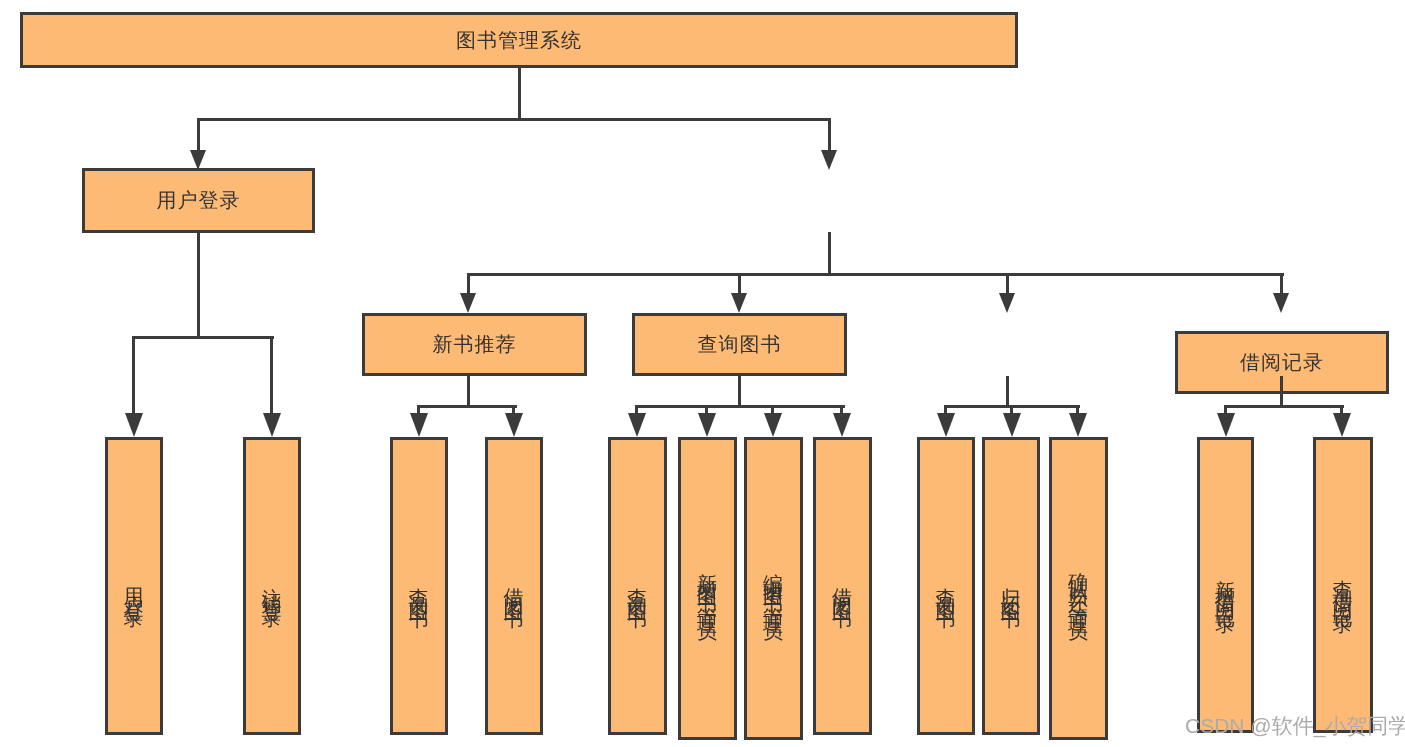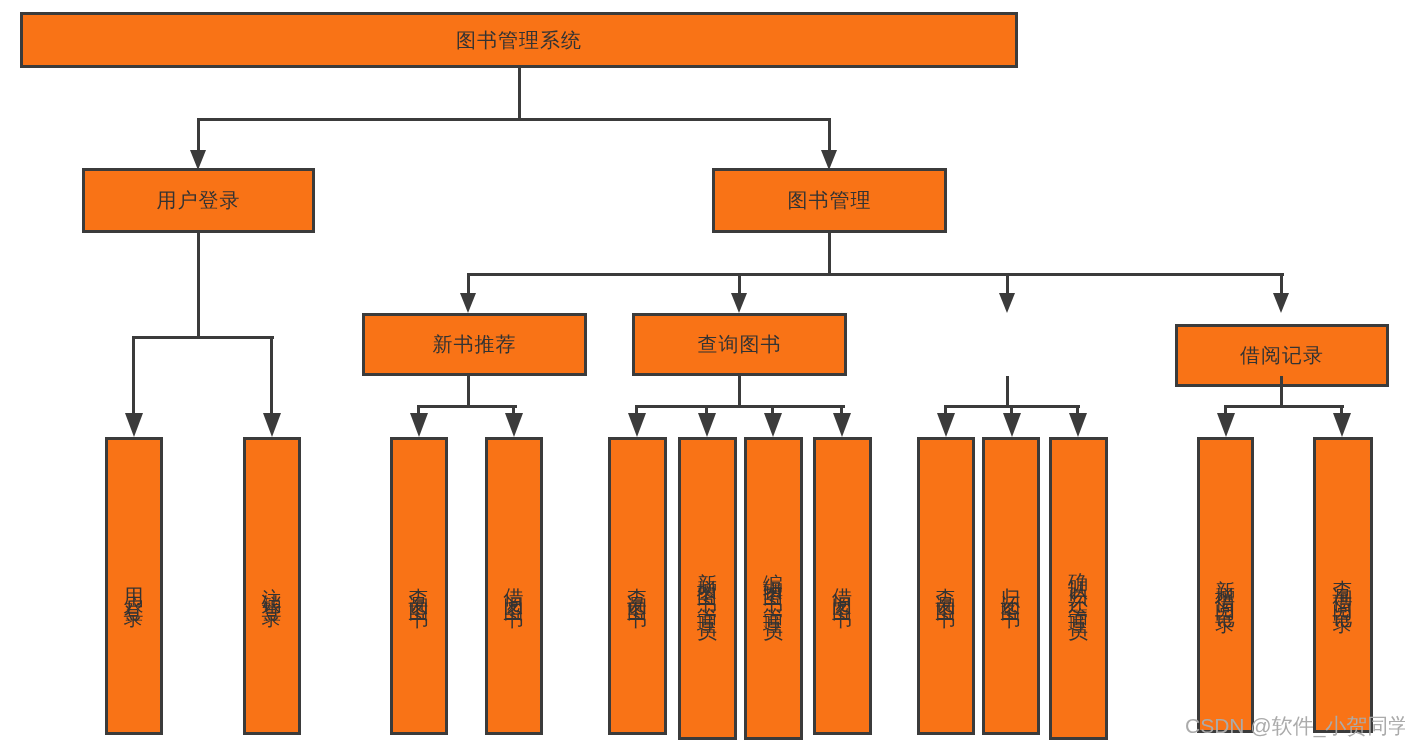--- a/index.html
+++ b/index.html
@@ -7,21 +7,21 @@
     position: relative;
     width: 1405px;
     height: 747px;
     background: #ffffff;
     font-family: "Liberation Sans", sans-serif;
     overflow: hidden;
   }
   .box {
     position: absolute;
     border: 3px solid #3b3b3b;
-    background: #f97316;
+    background: #fdba74;
     box-sizing: border-box;
     display: flex;
     align-items: center;
     justify-content: center;
     color: #333333;
   }
   .hlabel {
     font-size: 20px;
     letter-spacing: 1px;
     white-space: nowrap;
@@ -70,23 +70,20 @@
   <div class="vline" style="left:518px; top:68px; height:50px;"></div>
   <div class="hline" style="left:197px; top:118px; width:634px;"></div>
   <div class="vline" style="left:197px; top:118px; height:34px;"></div>
   <div class="vline" style="left:828px; top:118px; height:34px;"></div>
   <div class="arrowhead" style="left:190px; top:150px;"></div>
   <div class="arrowhead" style="left:821px; top:150px;"></div>
 
   <div class="box" style="left:82px; top:168px; width:233px; height:65px;">
     <span class="hlabel">用户登录</span>
   </div>
-  <div class="box" style="left:712px; top:168px; width:235px; height:65px;">
-    <span class="hlabel">图书管理</span>
-  </div>
 
   <div class="vline" style="left:197px; top:231px; height:105px;"></div>
   <div class="hline" style="left:132px; top:336px; width:142px;"></div>
   <div class="vline" style="left:132px; top:336px; height:80px;"></div>
   <div class="vline" style="left:270px; top:336px; height:80px;"></div>
   <div class="arrowhead big" style="left:125px; top:413px;"></div>
   <div class="arrowhead big" style="left:263px; top:413px;"></div>
 
   <div class="vline" style="left:828px; top:232px; height:41px;"></div>
   <div class="hline" style="left:467px; top:273px; width:817px;"></div>
@@ -98,21 +95,21 @@
   <div class="arrowhead" style="left:731px; top:293px;"></div>
   <div class="arrowhead" style="left:999px; top:293px;"></div>
   <div class="arrowhead" style="left:1273px; top:293px;"></div>
 
   <div class="box" style="left:362px; top:313px; width:225px; height:63px;">
     <span class="hlabel">新书推荐</span>
   </div>
   <div class="box" style="left:632px; top:313px; width:215px; height:63px;">
     <span class="hlabel">查询图书</span>
   </div>
-  <div class="box" style="left:1175px; top:324px; width:214px; height:63px;">
+  <div class="box" style="left:1175px; top:331px; width:214px; height:63px;">
     <span class="hlabel">借阅记录</span>
   </div>
 
   <div class="vline" style="left:467px; top:376px; height:31px;"></div>
   <div class="hline" style="left:417px; top:405px; width:100px;"></div>
   <div class="vline" style="left:417px; top:405px; height:14px;"></div>
   <div class="vline" style="left:512px; top:405px; height:14px;"></div>
   <div class="arrowhead big" style="left:410px; top:413px;"></div>
   <div class="arrowhead big" style="left:505px; top:413px;"></div>
 

